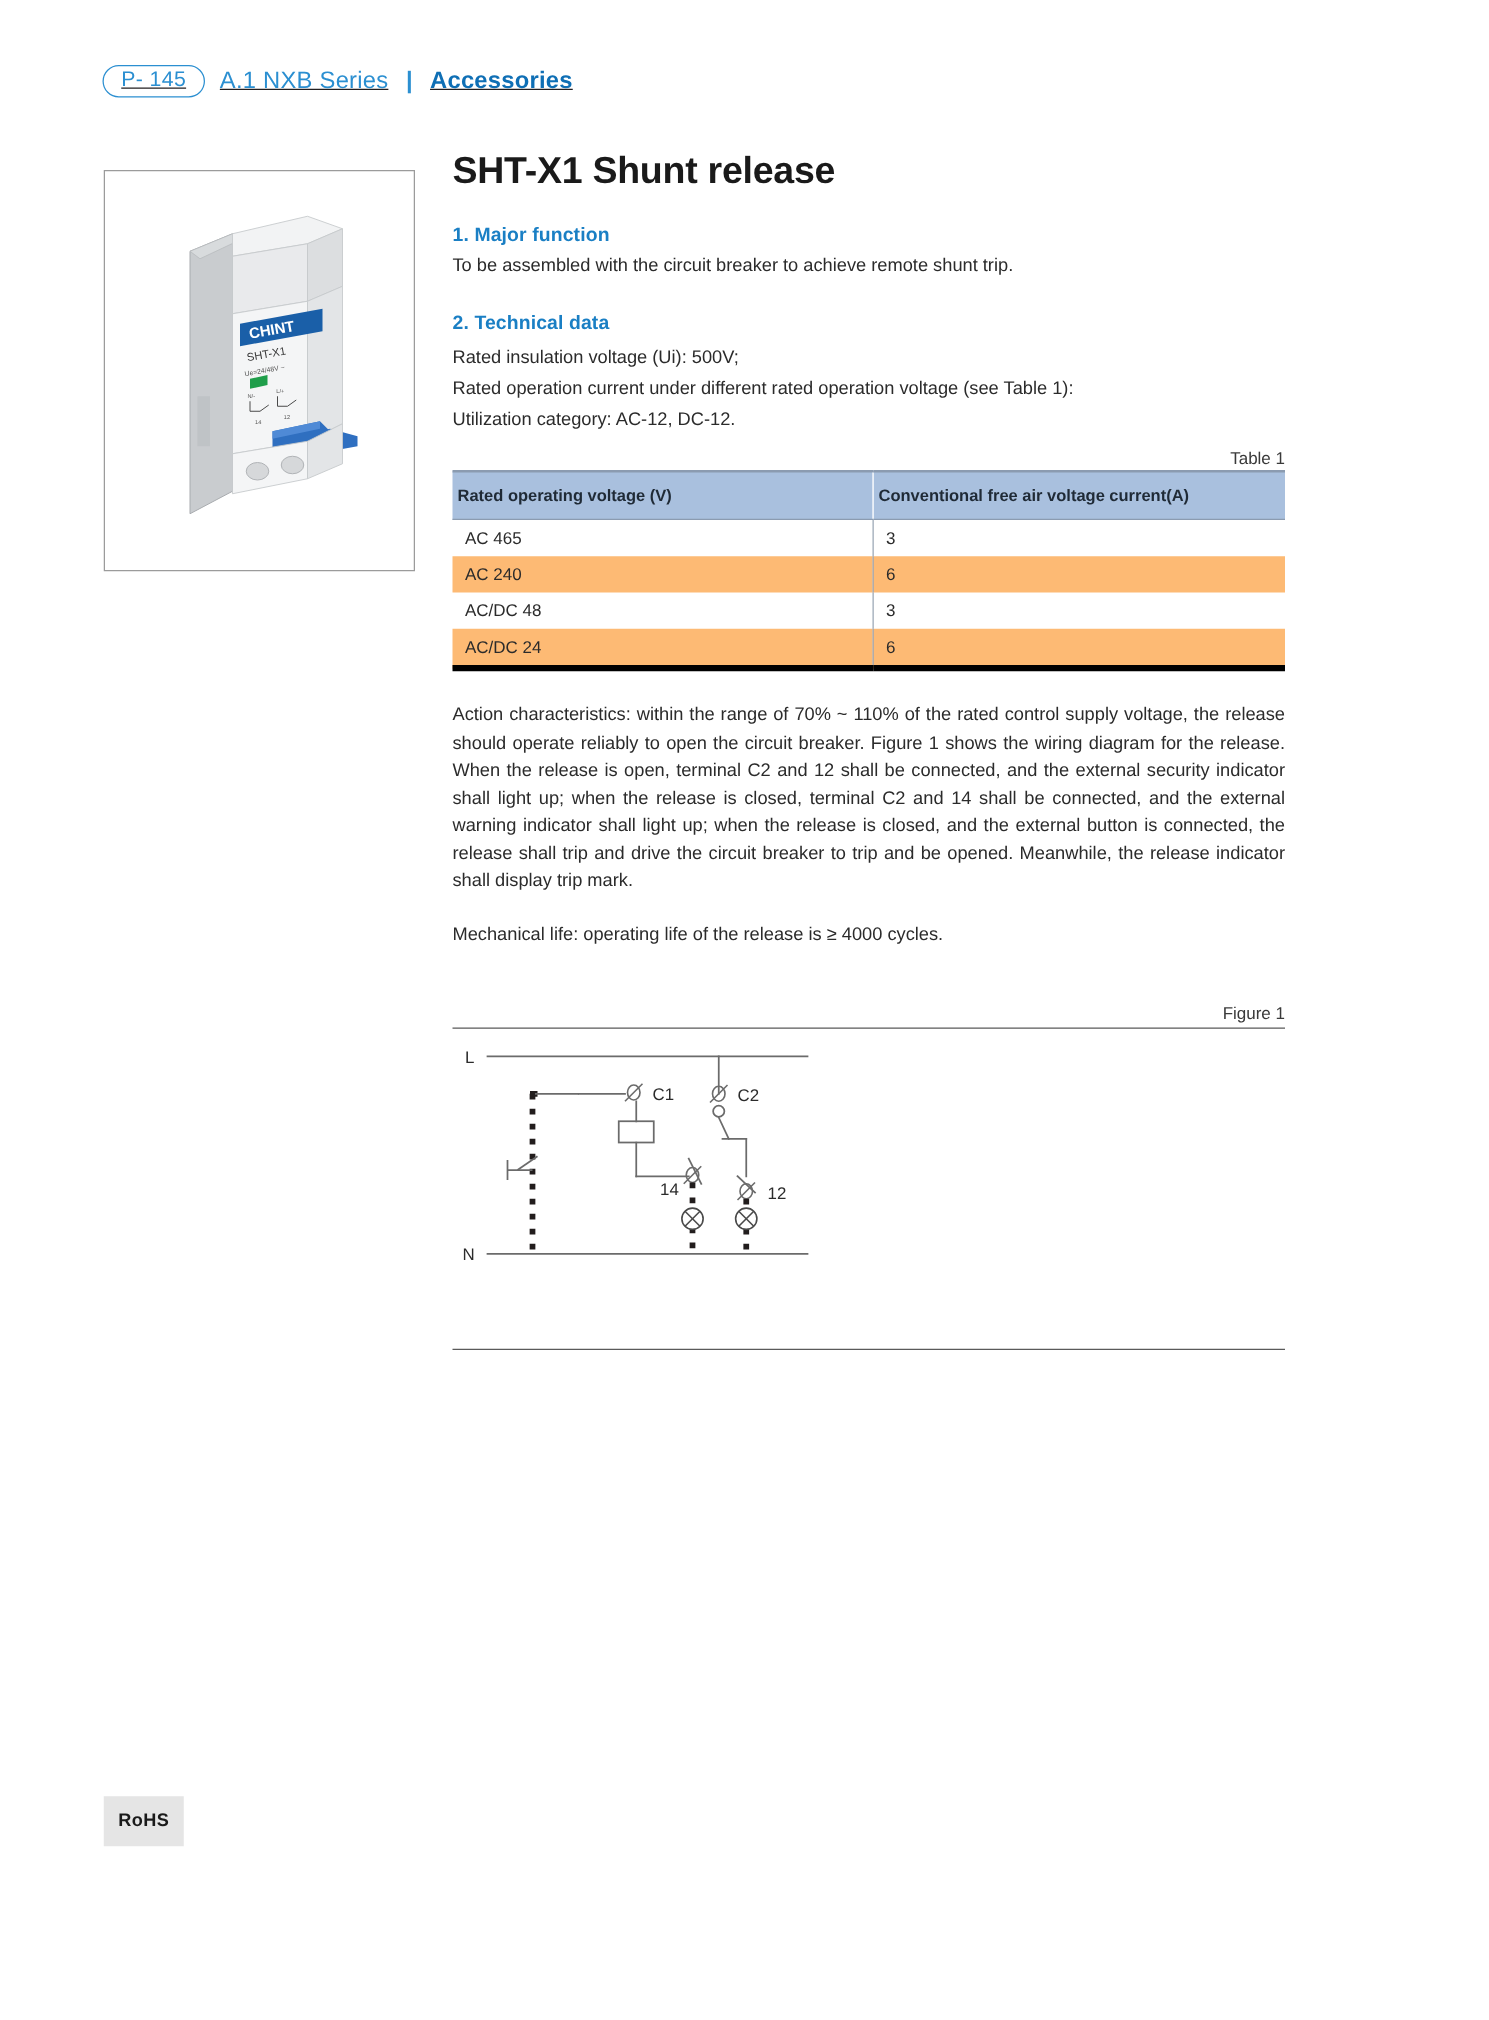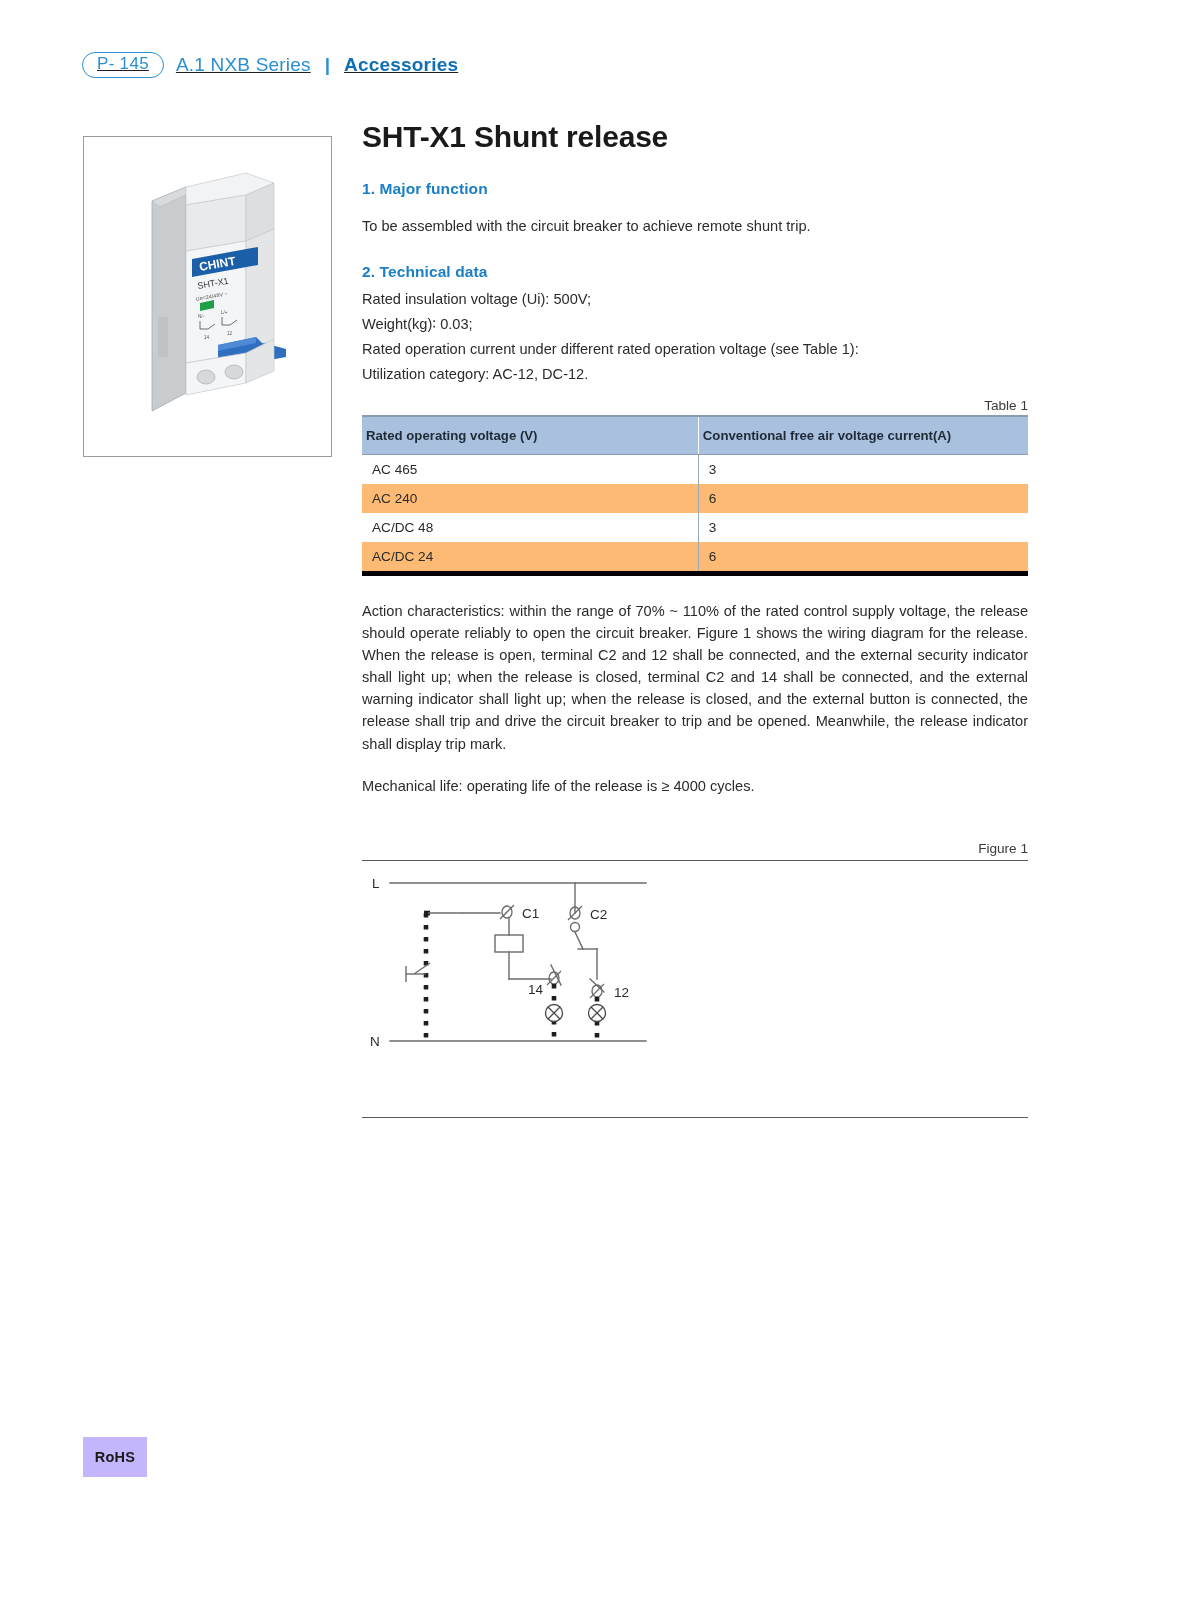--- a/index.html
+++ b/index.html
@@ -38,21 +38,21 @@
 
   
   .main { position: absolute; left: 362px; top: 120px; width: 666px; }
 
   h1.title {
     font-size: 30px; font-weight: bold; letter-spacing: -.2px;
     color: #1a1a1a; margin-bottom: 26px;
   }
   h2.sub {
     font-size: 15.5px; font-weight: bold; color: #1a7fc4;
-    margin-bottom: 17px; letter-spacing: .1px;
+    margin-bottom: 4px; letter-spacing: .1px;
   }
   h2.sub2 { margin-top: 26px; margin-bottom: 6px; }
   p.body { font-size: 14.6px; line-height: 1.52; color: #2b2b2b; }
   .spec-line { font-size: 14.6px; line-height: 1.72; color: #2b2b2b; }
 
   .table-caption { text-align: right; font-size: 13.6px; color: #3a3a3a; margin-top: 10px; margin-bottom: 2px; }
 
   
   table.data { width: 100%; border-collapse: collapse; table-layout: fixed; }
   table.data thead th {
@@ -76,21 +76,21 @@
   
   .figure-caption { text-align: right; font-size: 13.6px; color: #3a3a3a; margin-top: 44px; }
   .fig-rule-top { border-top: 1.6px solid #5a5a5a; margin-top: 4px; }
   .fig-rule-bottom { border-top: 1.6px solid #5a5a5a; margin-top: 6px; }
   .fig-area { height: 250px; position: relative; }
   .fig-area svg { position: absolute; left: 0; top: 0; }
 
   
   .rohs {
     position: absolute; left: 83px; top: 1437px;
-    width: 64px; height: 40px; background: #c4b5fd;
+    width: 64px; height: 40px; background: #e5e5e5;
     display: flex; align-items: center; justify-content: center;
     font-size: 14.5px; font-weight: bold; color: #1a1a1a; letter-spacing: .3px;
   }
 </style>
 </head>
 <body>
 
 <div class="page">
 
   <div class="header">
@@ -146,21 +146,20 @@
 
   <div class="main">
 
     <h1 class="title">SHT-X1 Shunt release</h1>
 
     <h2 class="sub">1. Major function</h2>
     <p class="body">To be assembled with the circuit breaker to achieve remote shunt trip.</p>
 
     <h2 class="sub sub2">2. Technical data</h2>
     <div class="spec-line">Rated insulation voltage (Ui): 500V;</div>
-    <div class="spec-line">Weight(kg)∶  0.03;</div>
     <div class="spec-line">Rated operation current under different rated operation voltage (see Table 1):</div>
     <div class="spec-line">Utilization category: AC-12, DC-12.</div>
 
     <div class="table-caption">Table 1</div>
 
     <table class="data">
       <thead>
         <tr>
           <th class="c1">Rated operating voltage (V)</th>
           <th>Conventional free air voltage current(A)</th>

